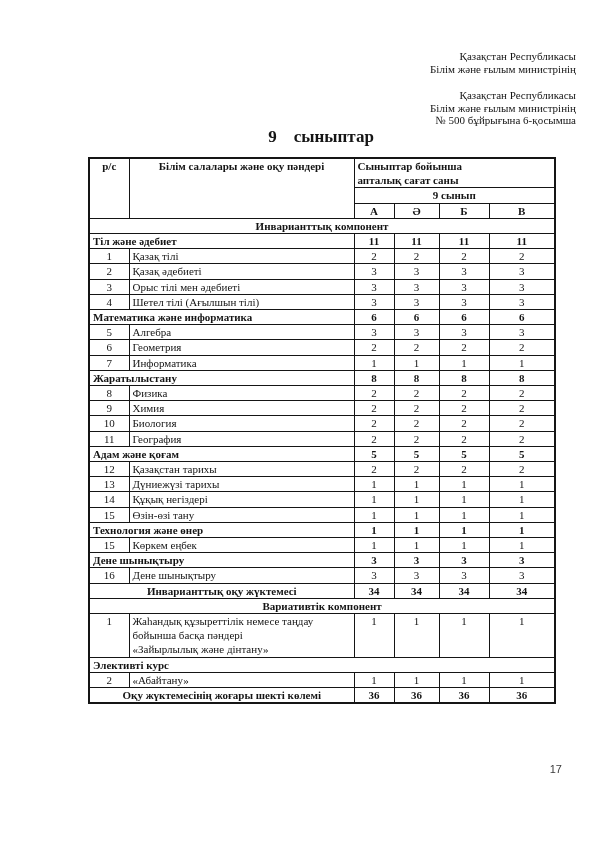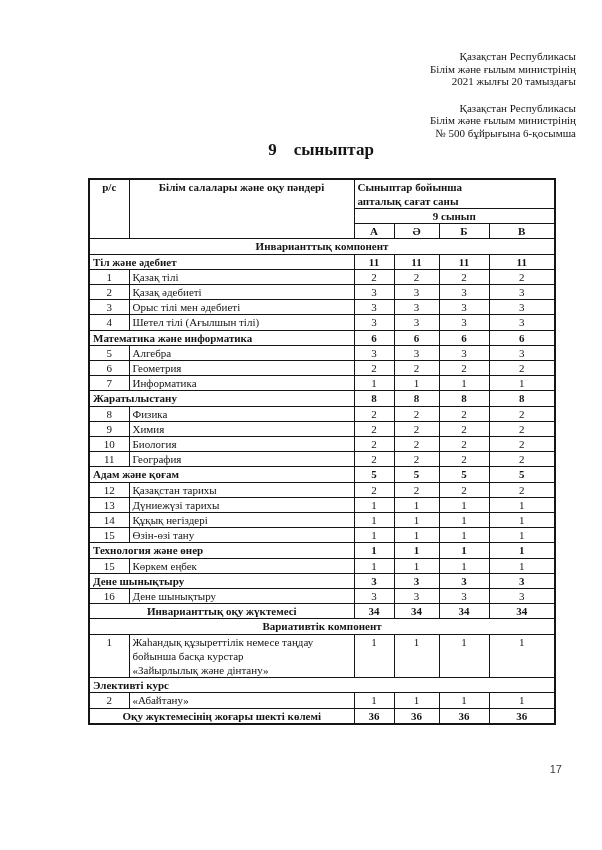--- a/index.html
+++ b/index.html
@@ -24,21 +24,21 @@
     width: 466px;
     text-align: center;
     font-weight: bold;
     font-size: 17px;
     white-space: pre;
   }
   table.curr {
     border-collapse: collapse;
     table-layout: fixed;
     margin-left: 88px;
-    margin-top: 18px;
+    margin-top: 10px;
     width: 466px;
     border: 2px solid #151515;
     font-size: 11px;
   }
   table.curr th, table.curr td {
     border: 1px solid #151515;
     padding: 0 3px;
     vertical-align: top;
     line-height: 14.2px;
     overflow: hidden;
@@ -63,21 +63,20 @@
     font-family: "Liberation Sans", sans-serif;
     color: #3a3a3a;
   }
 </style>
 </head>
 <body>
 
 <div class="annot annot-1">
   <div>Қазақстан Республикасы</div>
   <div>Білім және ғылым министрінің</div>
-  <div>2021 жылғы 20 тамыздағы</div>
 </div>
 
 <div class="annot annot-2">
   <div>Қазақстан Республикасы</div>
   <div>Білім және ғылым министрінің</div>
   <div>№ 500 бұйрығына 6-қосымша</div>
 </div>
 
 <div class="doc-title">9    сыныптар</div>
 
@@ -295,21 +294,21 @@
         <td class="c-val b">34</td>
         <td class="c-val b">34</td>
         <td class="c-val b">34</td>
       </tr>
       <tr>
         <td colspan="6" class="c-section">Вариативтік компонент</td>
       </tr>
       <tr>
         <td class="c-num">1</td>
         <td class="c-label">Жаһандық құзыреттілік немесе таңдау
-бойынша басқа курстар
+бойынша басқа пәндері
 «Зайырлылық және дінтану»</td>
         <td class="c-val">1</td>
         <td class="c-val">1</td>
         <td class="c-val">1</td>
         <td class="c-val">1</td>
       </tr>
       <tr>
         <td colspan="6" class="c-groupfull">Элективті курс</td>
       </tr>
       <tr>

